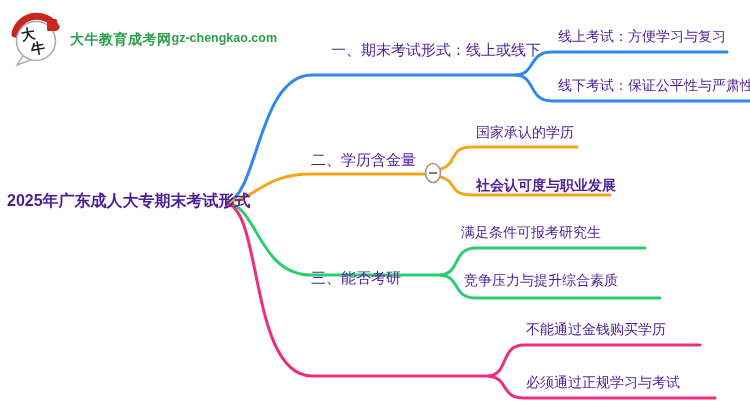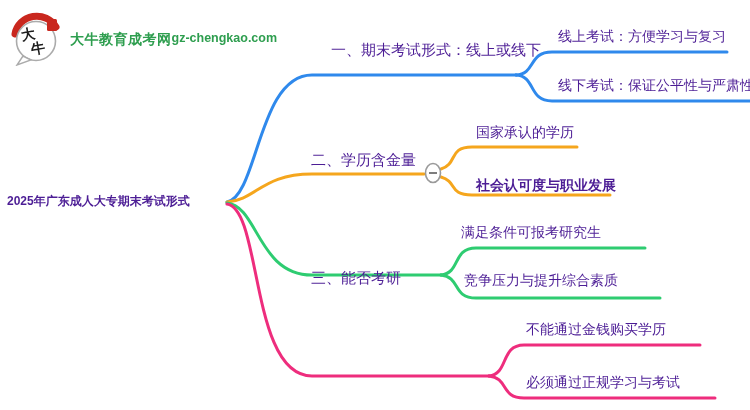--- a/index.html
+++ b/index.html
@@ -2,21 +2,21 @@
 <html><head>
 <meta charset="utf-8">
 <style>
   html,body{margin:0;padding:0;background:#ffffff;}
   .stage{
     position:relative;width:750px;height:410px;background:#ffffff;overflow:hidden;
     font-family:"Liberation Sans","DejaVu Sans",sans-serif;color:#1d1d1d;
   }
   svg.lines{position:absolute;left:0;top:0;width:750px;height:410px;}
   .lbl{position:absolute;white-space:nowrap;color:#4c1d95;}
-  .root-label{left:7px;top:190px;font-size:12px;font-weight:600;line-height:22px;}
+  .root-label{left:7px;top:190px;font-size:16px;font-weight:600;line-height:22px;}
   .branch-label{font-size:15px;font-weight:500;line-height:20px;}
   .child-label{font-size:14px;font-weight:400;line-height:19px;}
   .b1-label{left:312px;top:40px;margin-left:19px;}
   .b2-label{left:311px;top:150px;}
   .b3-label{left:311px;top:251px;margin-top:17px;}
   .b4-label{left:311px;top:348px;}
   .b1c1{left:558px;top:27px;}
   .b1c2{left:558px;top:76px;}
   .b2c1{left:476px;top:123px;}
   .b2c2{left:476px;top:176px;font-weight:bold;}

